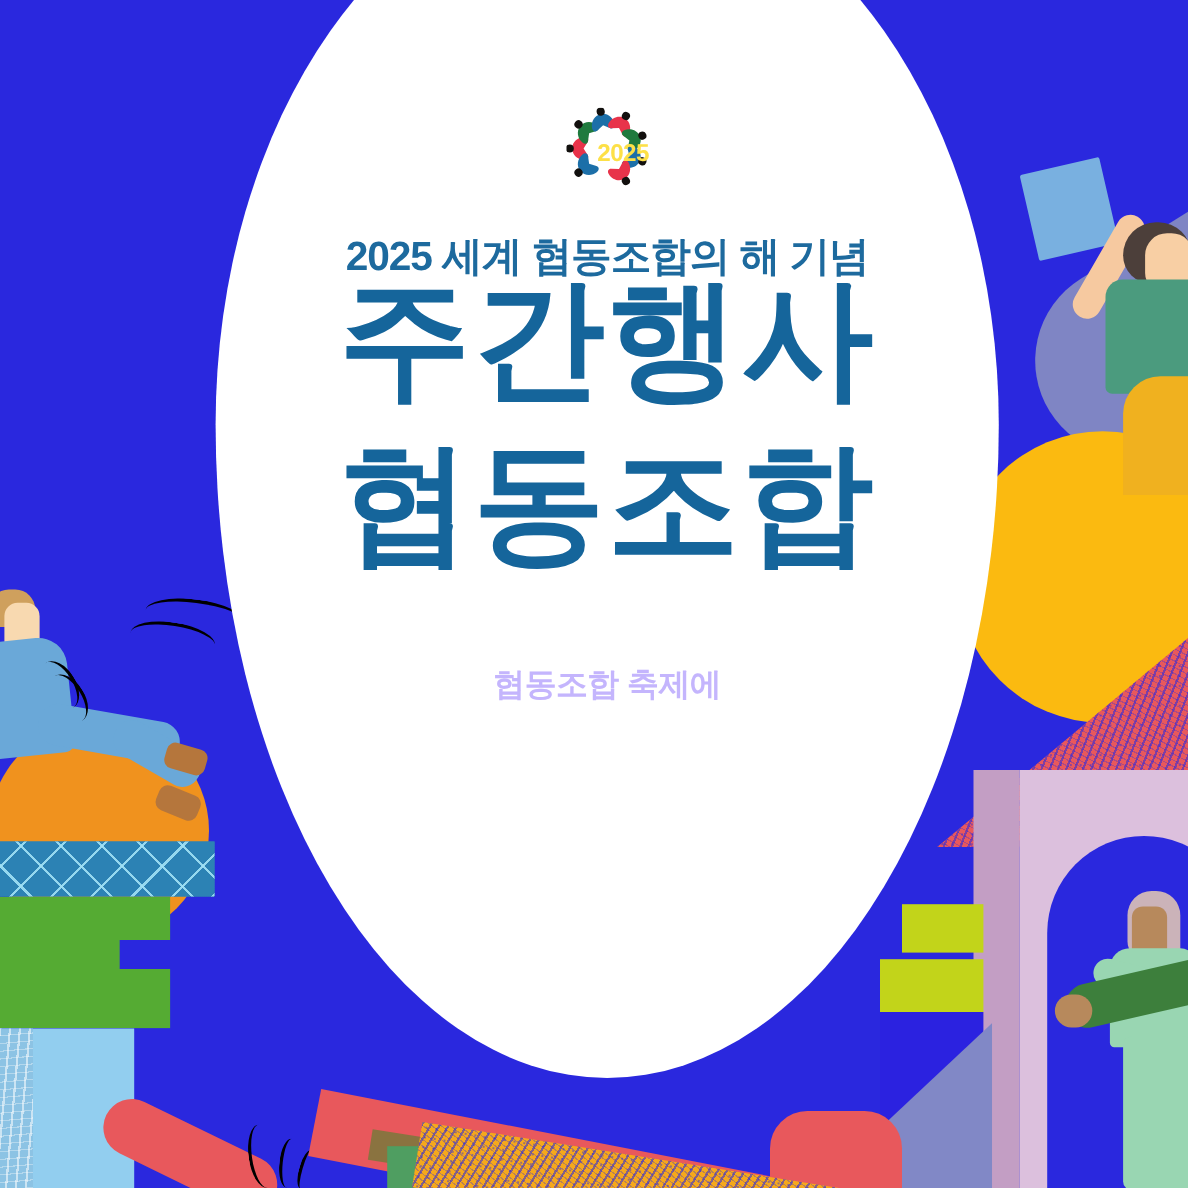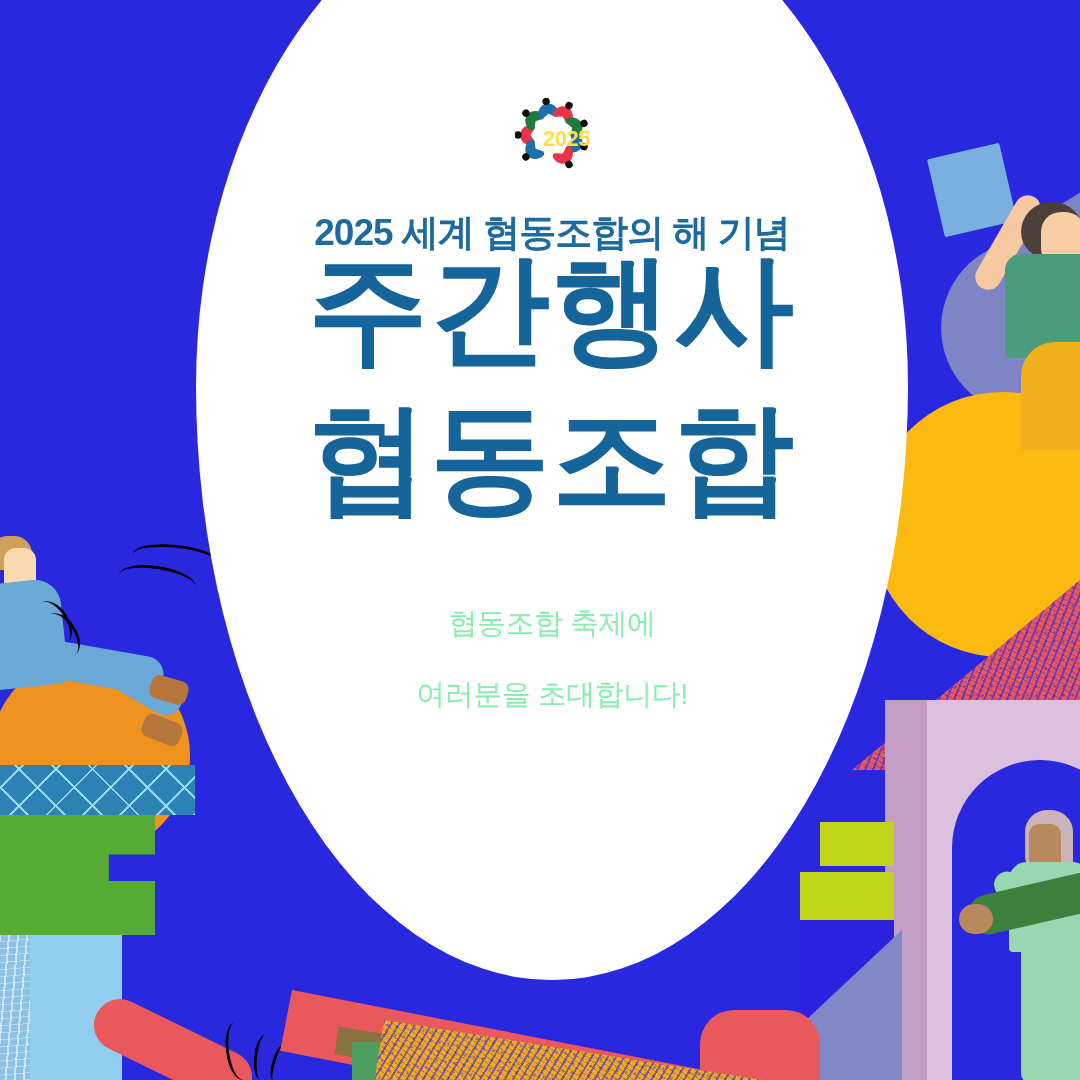--- a/index.html
+++ b/index.html
@@ -274,21 +274,21 @@
     letter-spacing:2px;
   }
   #title-1 { margin-top:22px; }
   #title-2 { margin-top:-6px; }
   #date {
     margin-top:44px;
     font-size:50px; font-weight:bold; color:#1d6a9e;
     letter-spacing:-1px; line-height:1;
   }
   .foot-line {
-    font-size:29px; font-weight:normal; color:#86efac;
+    font-size:29px; font-weight:bold; color:#c4b5fd;
     letter-spacing:-0.5px; line-height:1;
   }
   #foot-1 { margin-top:88px; }
   #foot-2 { margin-top:42px; }
 </style>
 </head>
 <body>
 
 <div id="poster">
 
@@ -404,16 +404,15 @@
       </div>
     </div>
 
     <div id="subtitle">2025 세계 협동조합의 해 기념</div>
 
     <div class="title-line" id="title-2">주간행사</div>
     <div class="title-line" id="title-1">협동조합</div>
 
 
     <div class="foot-line" id="foot-1">협동조합 축제에</div>
-    <div class="foot-line" id="foot-2">여러분을 초대합니다!</div>
 
   </div>
 </div>
 
 </body></html>

